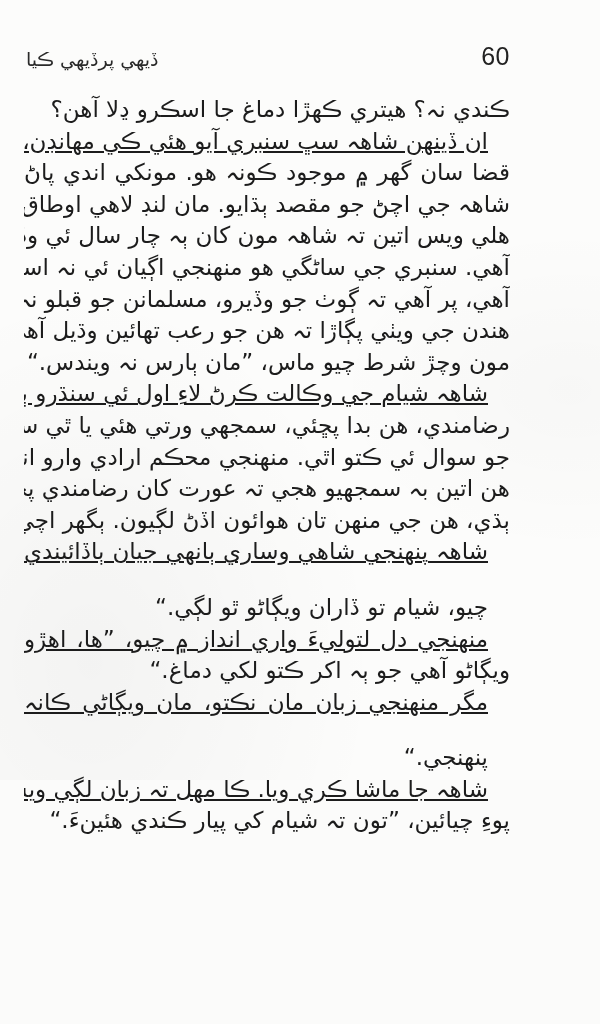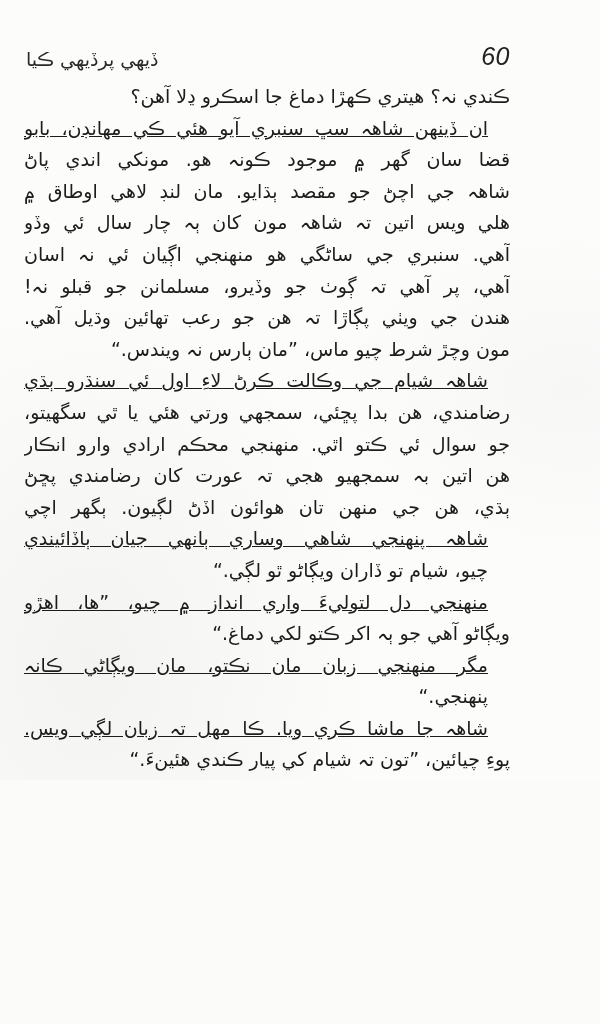--- a/index.html
+++ b/index.html
@@ -32,37 +32,36 @@
       height: 40px;
     }
     .page-number {
       position: absolute;
       right: 0;
       top: 0;
       font-family: "Liberation Sans", sans-serif;
       font-size: 25px;
       color: #222;
       letter-spacing: 0.5px;
-      font-style: italic;
     }
     .running-title {
       position: absolute;
       left: 0;
       top: 6px;
       direction: rtl;
       font-size: 19px;
       color: #2a2a2a;
     }
     .body-text {
       position: absolute;
-      top: 81px;
+      top: 94px;
       left: 24px;
       width: 486px;
       direction: rtl;
-      font-size: 19px;
+      font-size: 23px;
       line-height: 31.6px;
       color: #1c1c1c;
     }
     .line {
       display: block;
       white-space: nowrap;
       text-align: justify;
       text-align-last: justify;
       height: 31.6px;
       overflow: hidden;
@@ -70,20 +69,21 @@
     .line.indent {
       padding-right: 22px;
       text-decoration: underline;
     }
     .line.short {
       text-align-last: right;
     }
     .line.indent-short {
       padding-right: 22px;
       text-align-last: right;
+      margin-top: 24px;
     }
   </style>
 </head>
 <body>
 
 <div class="page">
   <div class="header">
     <span class="running-title">ڏيهي پرڏيهي ڪيا</span>
     <span class="page-number">60</span>
   </div>

